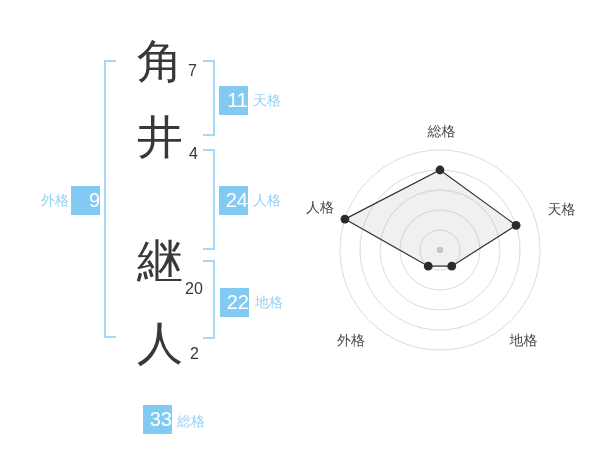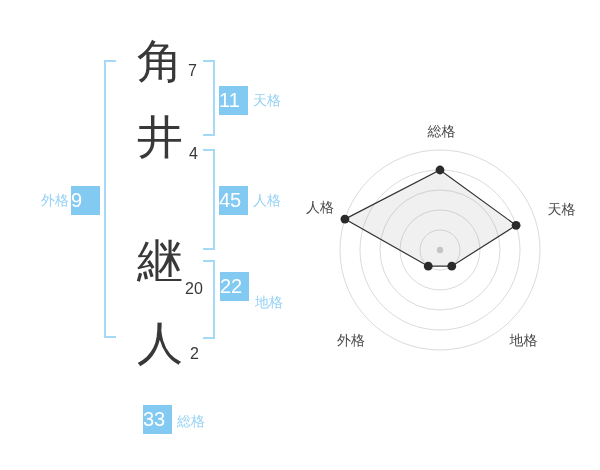--- a/index.html
+++ b/index.html
@@ -28,21 +28,21 @@
     border-right:2px solid var(--bracket-blue,#A6D8F7);
     border-top:2px solid var(--bracket-blue,#A6D8F7);
     border-bottom:2px solid var(--bracket-blue,#A6D8F7);
   }
   .b1{top:60px;height:76px;}
   .b2{top:149px;height:101px;}
   .b3{top:260px;height:79px;}
   .badge{
     position:absolute;width:29px;height:29px;
     background:var(--badge-blue,#82CAF2);color:#fff;
-    font-size:20px;line-height:29px;text-align:left;
+    font-size:20px;line-height:29px;text-align:right;
   }
   .grade-label{
     position:absolute;font-size:14px;line-height:14px;
     color:var(--label-blue,#96D2F5);white-space:nowrap;
   }
   #radar{position:absolute;left:300px;top:105px;width:300px;height:290px;}
 </style>
 </head>
 <body>
 
@@ -59,24 +59,24 @@
   <div class="stroke" style="left:190px;top:346px">2</div>
 
   <div class="bracket bracket-left"></div>
   <div class="bracket bracket-right b1"></div>
   <div class="bracket bracket-right b2"></div>
   <div class="bracket bracket-right b3"></div>
 
   <span class="badge" style="left:219px;top:86px">11</span>
   <span class="grade-label" style="left:253px;top:93px">天格</span>
 
-  <span class="badge" style="left:219px;top:186px">45</span>
+  <span class="badge" style="left:219px;top:186px">24</span>
   <span class="grade-label" style="left:253px;top:193px">人格</span>
 
-  <span class="badge" style="left:220px;top:272px">22</span>
+  <span class="badge" style="left:220px;top:288px">22</span>
   <span class="grade-label" style="left:255px;top:295px">地格</span>
 
   <span class="grade-label" style="left:41px;top:193px">外格</span>
   <span class="badge" style="left:71px;top:186px">9</span>
 
   <span class="badge" style="left:143px;top:405px">33</span>
   <span class="grade-label" style="left:177px;top:414px">総格</span>
 
   <svg id="radar" viewBox="0 0 300 290">
       <circle cx="140" cy="145" r="20" fill="none" stroke="#DBDBDB" stroke-width="1"></circle>

